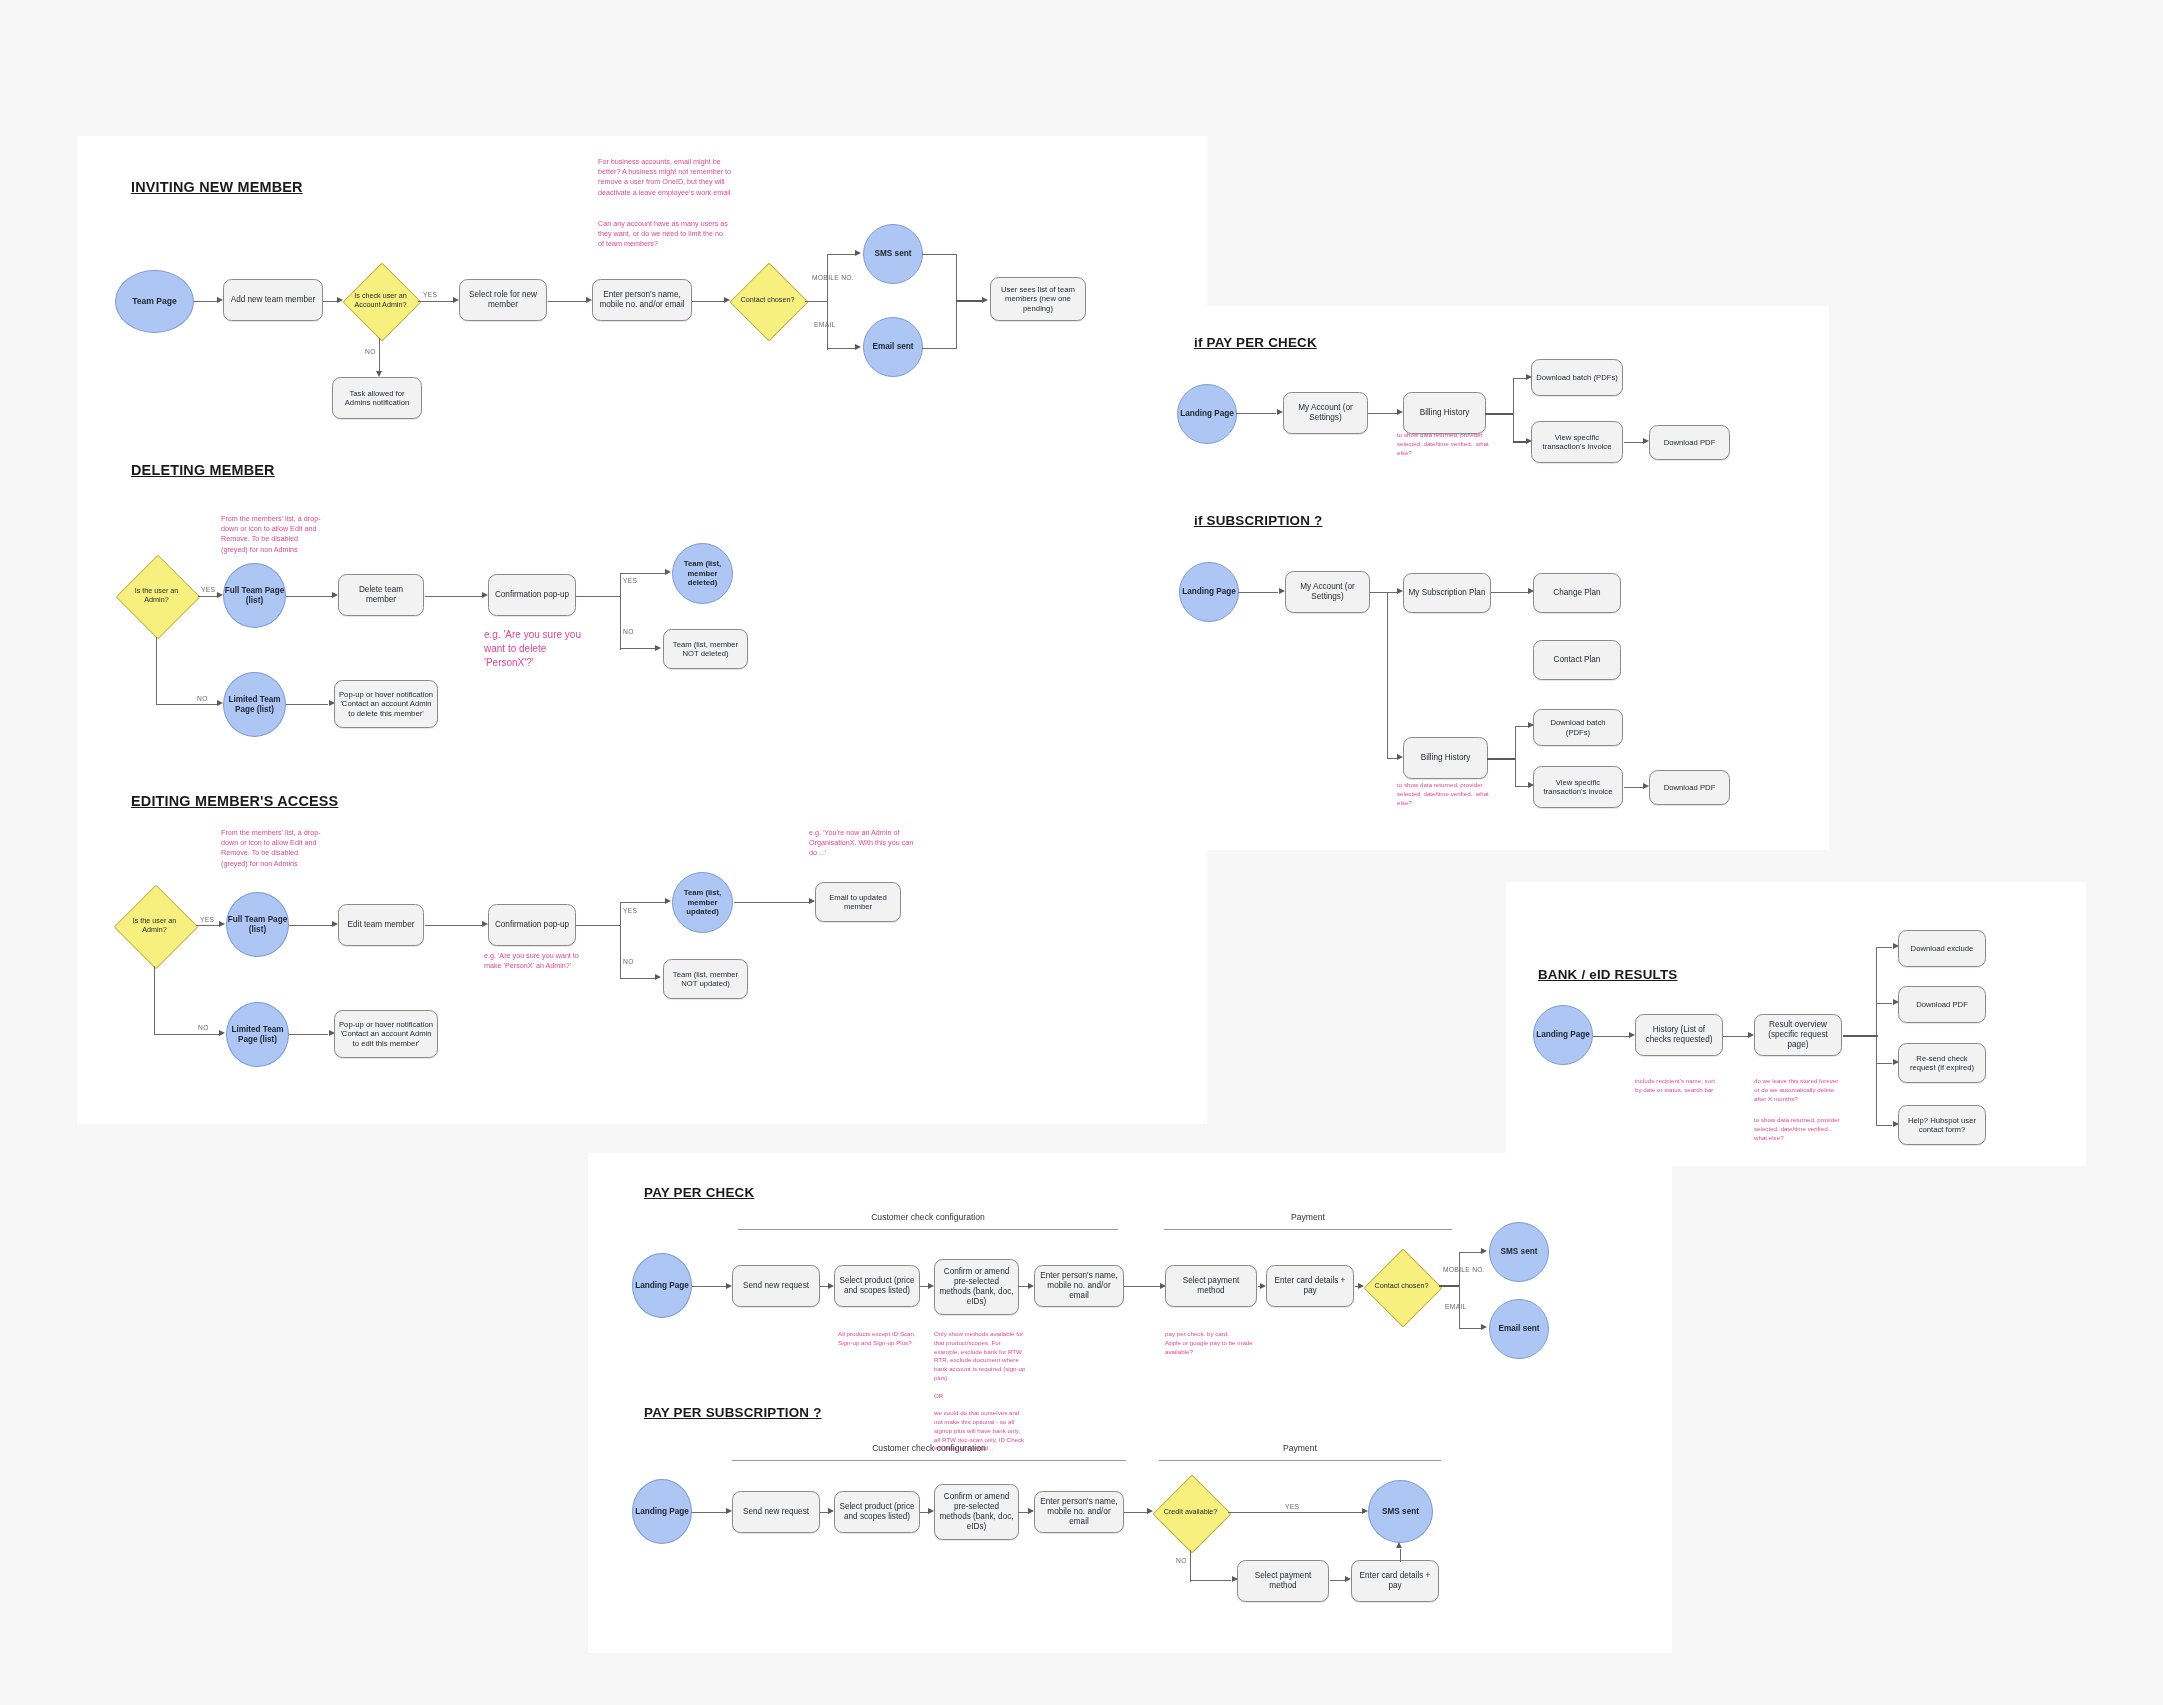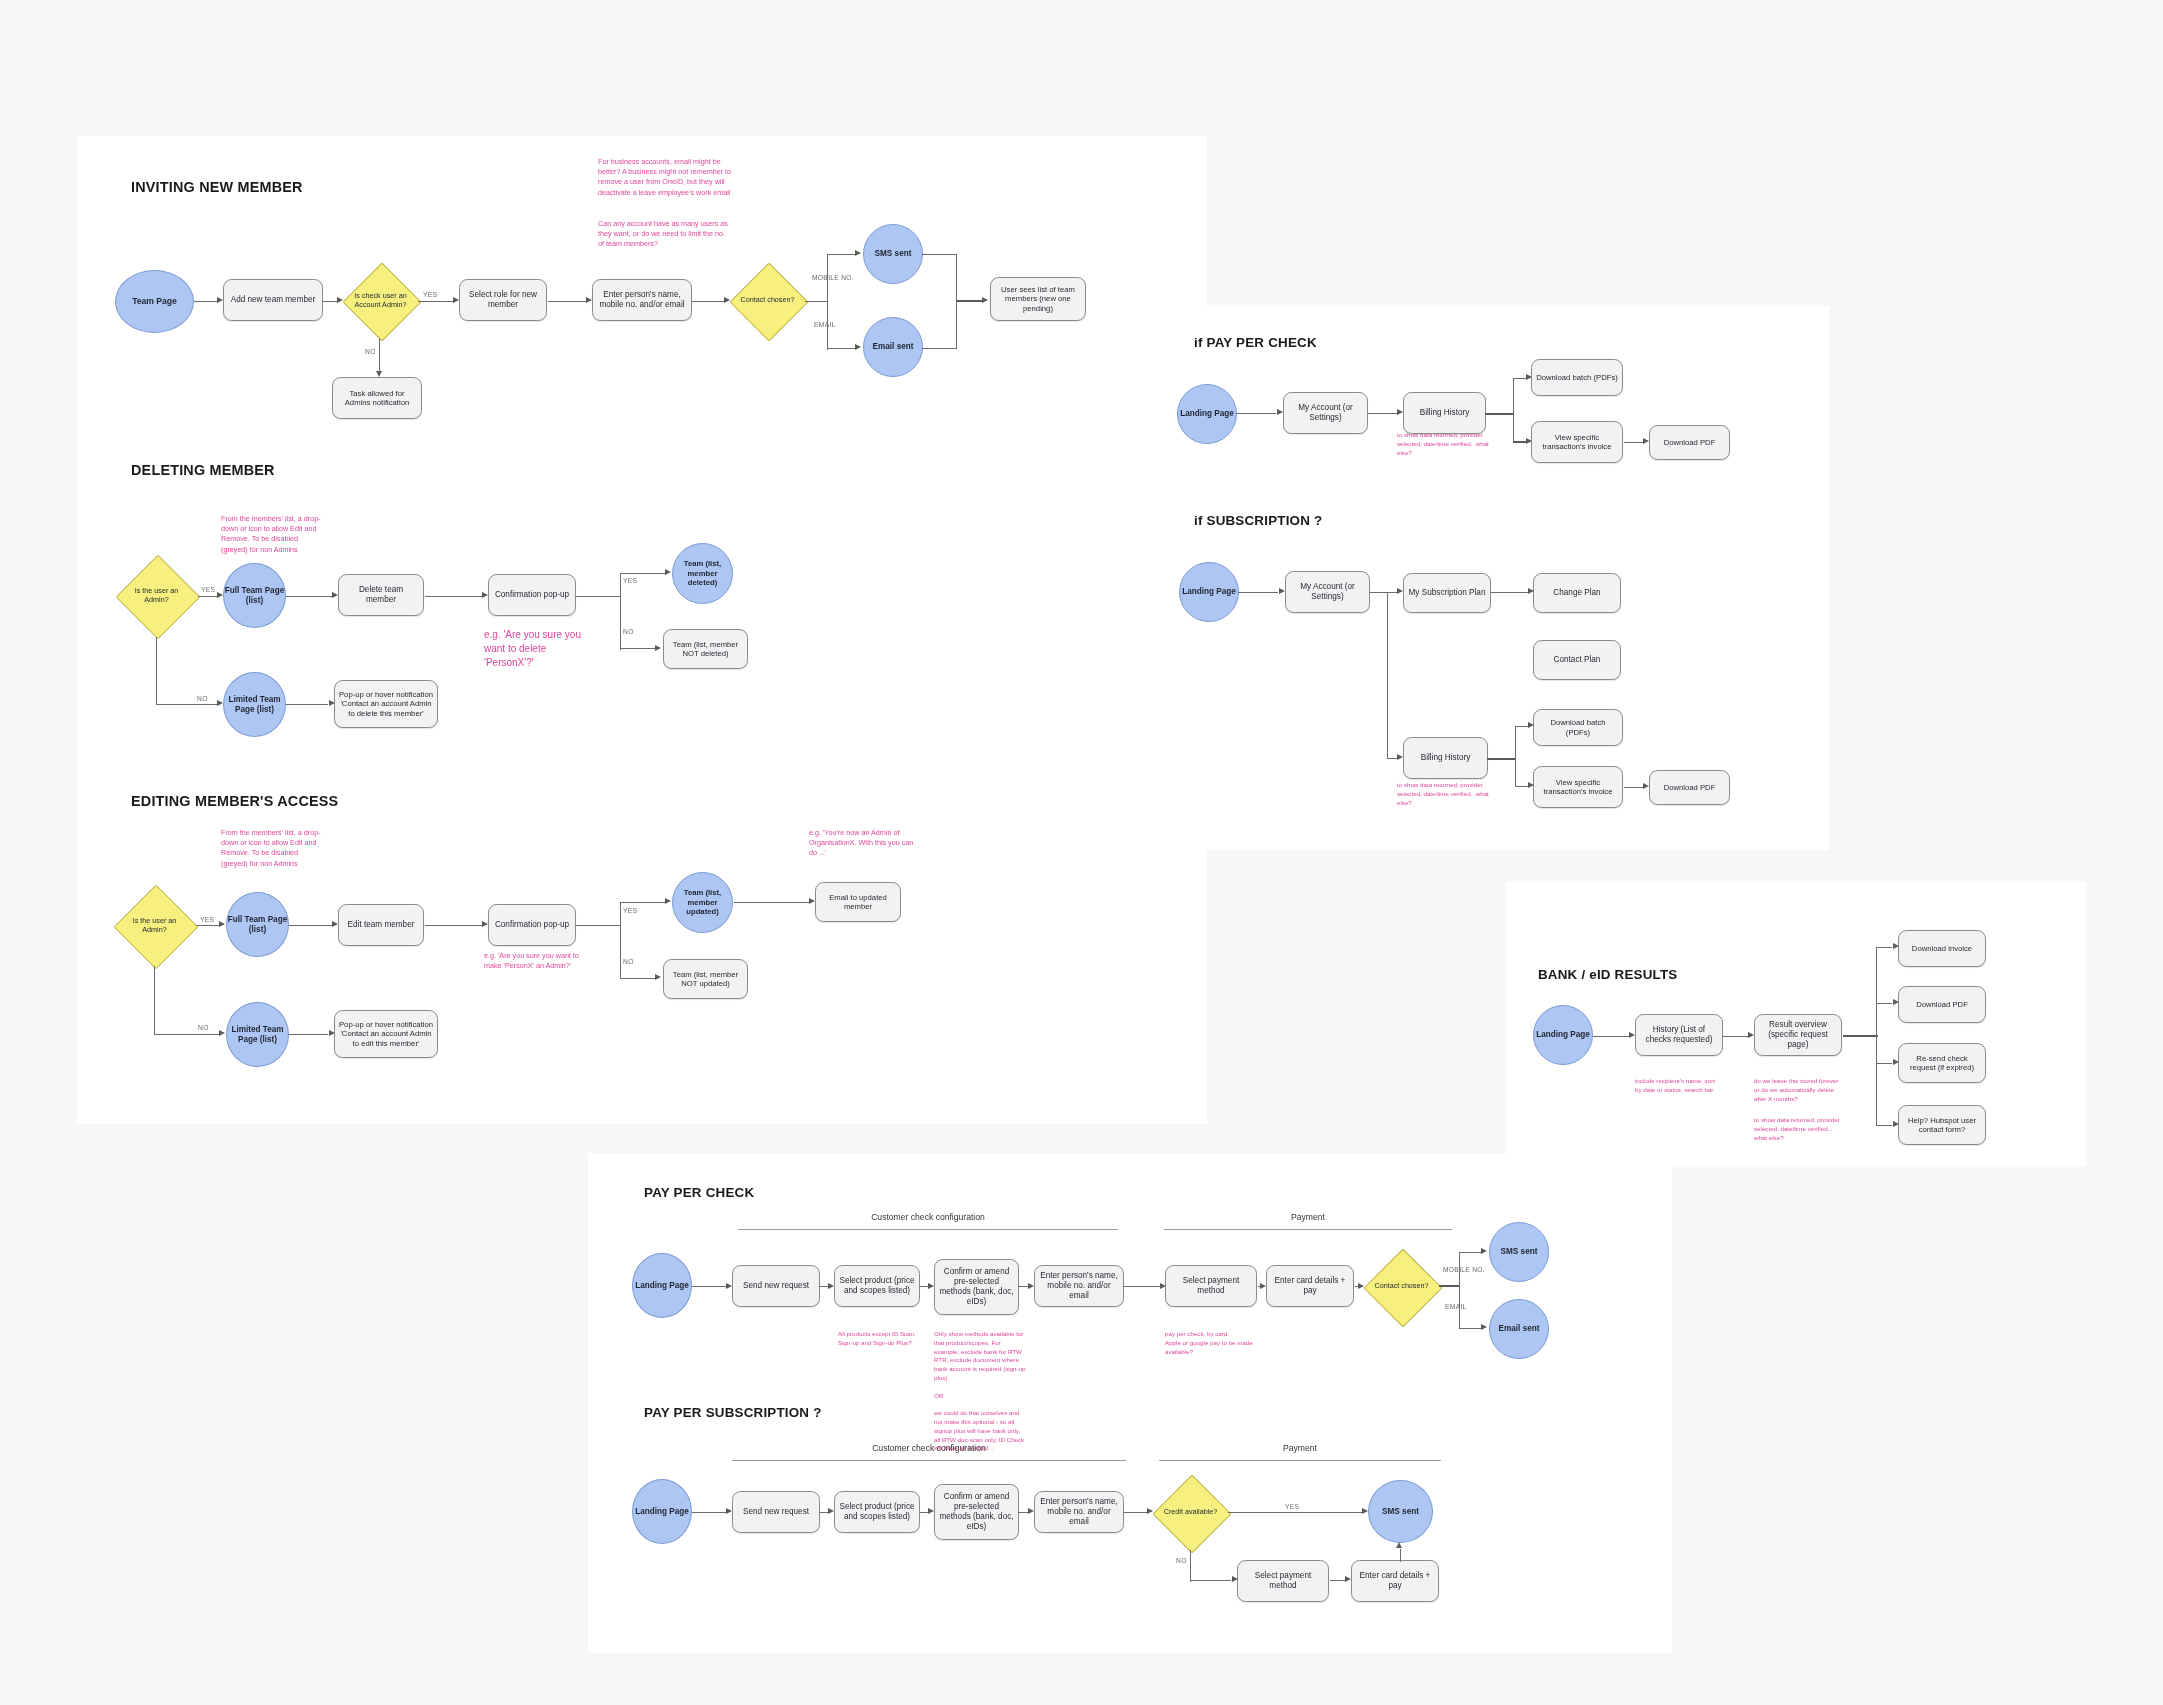--- a/index.html
+++ b/index.html
@@ -7,21 +7,21 @@
     width:2163px;height:1705px;
     background:#f7f7f7;
     font-family:"Liberation Sans", sans-serif;
     overflow:hidden;
     position:relative;
   }
   .canvas{position:absolute;inset:0;}
   .panel{position:absolute;background:#ffffff;}
   .sec-title{
     position:absolute;font-weight:bold;color:#1a1a1a;
-    letter-spacing:0.2px;white-space:nowrap;
+    letter-spacing:0.2px;white-space:nowrap;text-decoration:underline;
   }
   
   .node{
     position:absolute;box-sizing:border-box;
     display:flex;align-items:center;justify-content:center;
     text-align:center;color:#1f2430;line-height:1.22;
   }
   .rect{
     background:#f2f2f2;border:1px solid #8a8a8a;border-radius:8.6px;
     box-shadow:0 1px 1px rgba(0,0,0,.10);
@@ -334,21 +334,21 @@
   <div class="note" style="left:1635px;top:1077px;width:86px;font-size:6.2px;">include recipient's name, sort by date or status, search bar</div>
   <div class="note" style="left:1754px;top:1077px;width:90px;font-size:6.2px;">do we leave this stored forever or do we automatically delete after X months?</div>
   <div class="note" style="left:1754px;top:1116px;width:90px;font-size:6.2px;">to show data returned, provider selected, date/time verified... what else?</div>
 
   <div class="node ellipse" style="left:1533px;top:1005px;width:60px;height:60px;font-size:8.2px;">Landing Page</div>
 
   <div class="node rect" style="left:1635px;top:1014px;width:88px;height:42px;font-size:8.2px;">History (List of checks requested)</div>
 
   <div class="node rect" style="left:1754px;top:1014px;width:88px;height:42px;font-size:8.2px;">Result overview (specific request page)</div>
 
-  <div class="node rect" style="left:1898px;top:930px;width:88px;height:37px;font-size:7.7px;">Download invoice</div>
+  <div class="node rect" style="left:1898px;top:930px;width:88px;height:37px;font-size:7.7px;">Download exclude</div>
   <div class="node rect" style="left:1898px;top:986px;width:88px;height:37px;font-size:7.7px;">Download PDF</div>
   <div class="node rect" style="left:1898px;top:1043px;width:88px;height:40px;font-size:7.7px;">Re-send check request (if expired)</div>
   <div class="node rect" style="left:1898px;top:1105px;width:88px;height:40px;font-size:7.7px;">Help? Hubspot user contact form?</div>
 
   <div class="ln lnh" style="left:1593px;top:1036px;width:37px;"></div>
   <div class="arw" style="left:1629px;top:1032px;"></div>
   <div class="ln lnh" style="left:1723px;top:1036px;width:25px;"></div>
   <div class="arw" style="left:1748px;top:1032px;"></div>
 
   <div class="ln lnh thick" style="left:1843px;top:1035px;width:35px;height:1.9px;"></div>

